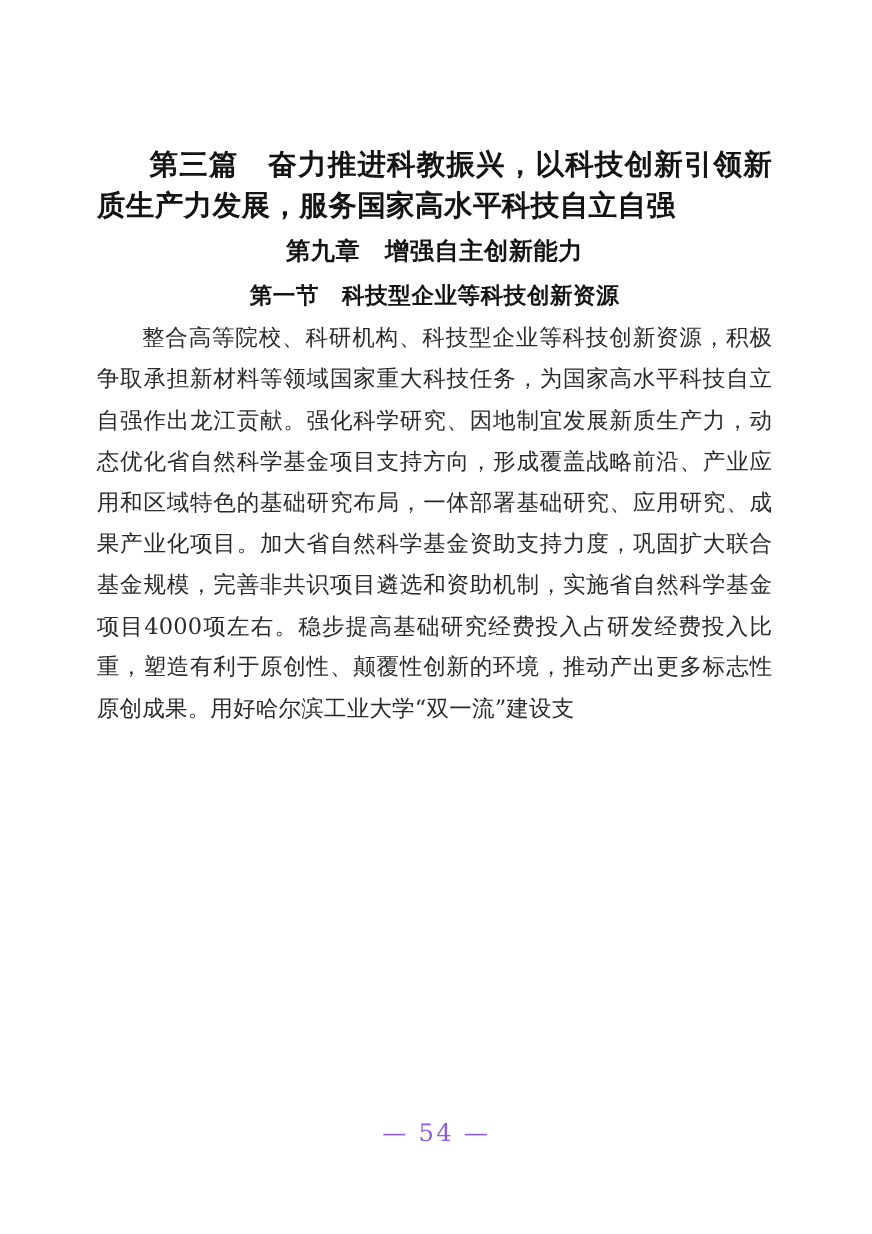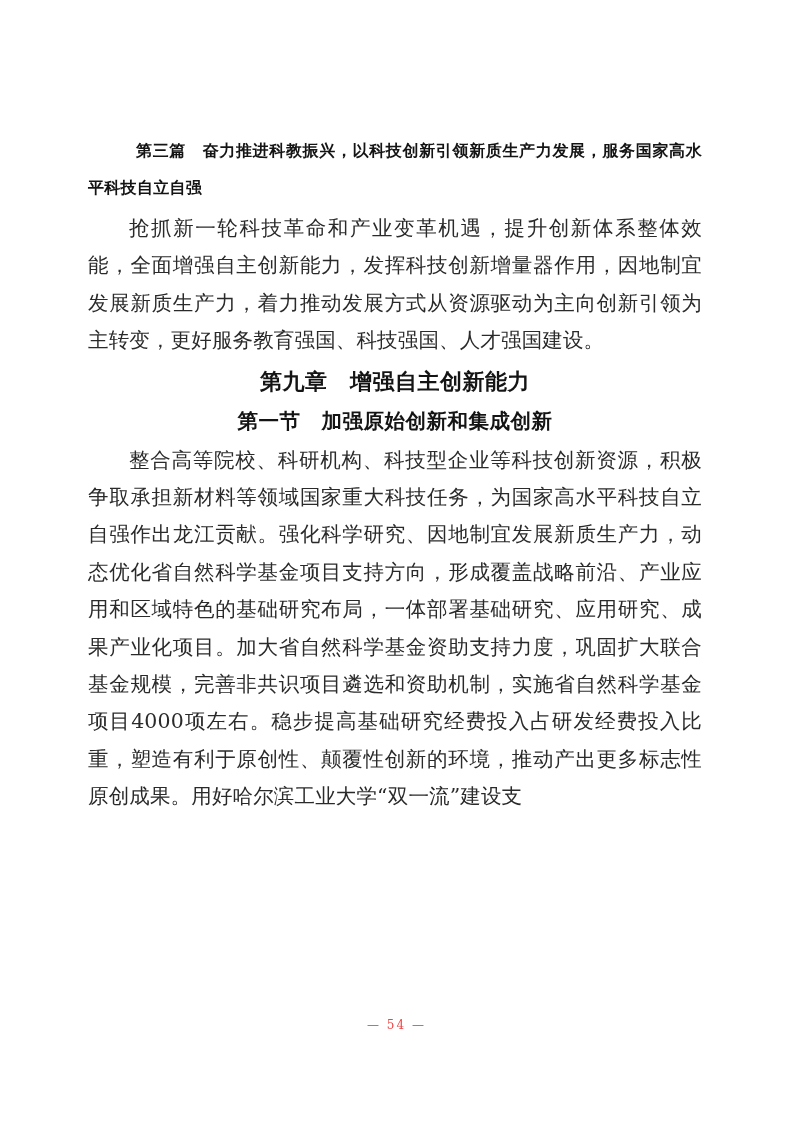--- a/index.html
+++ b/index.html
@@ -28,21 +28,21 @@
   .content {
     position: absolute;
     left: 88px;
     top: 132px;
     width: 614px;
   }
 
   
   .part-title {
     font-family: "DejaVu Sans", "Liberation Sans", sans-serif;
-    font-size: 16px;
+    font-size: 26px;
     font-weight: 700;
     line-height: 37px;
     letter-spacing: 0.3px;
     text-align: justify;
     text-align-last: left;
     text-indent: 48px;
     color: #141414;
     margin: 0 0 4px 0;
   }
 
@@ -86,40 +86,39 @@
   }
 
   
   .page-footer {
     position: absolute;
     left: 0;
     right: 0;
     top: 1018px;
     text-align: center;
     font-family: "DejaVu Serif", "Liberation Serif", serif;
-    font-size: 12px;
-    color: #ef4444;
+    font-size: 22px;
+    color: #8b5cf6;
     letter-spacing: 2px;
   }
 </style>
 </head>
 <body>
 
 <div class="page">
 
   <div class="content">
 
     <h1 class="part-title">第三篇　奋力推进科教振兴，以科技创新引领新质生产力发展，服务国家高水平科技自立自强</h1>
 
-    <p class="body-par">抢抓新一轮科技革命和产业变革机遇，提升创新体系整体效能，全面增强自主创新能力，发挥科技创新增量器作用，因地制宜发展新质生产力，着力推动发展方式从资源驱动为主向创新引领为主转变，更好服务教育强国、科技强国、人才强国建设。</p>
 
     <h2 class="chapter-title">第九章　增强自主创新能力</h2>
 
 
-    <h3 class="section-title">第一节　加强原始创新和集成创新</h3>
+    <h3 class="section-title">第一节　科技型企业等科技创新资源</h3>
 
     <p class="body-par">整合高等院校、科研机构、科技型企业等科技创新资源，积极争取承担新材料等领域国家重大科技任务，为国家高水平科技自立自强作出龙江贡献。强化科学研究、因地制宜发展新质生产力，动态优化省自然科学基金项目支持方向，形成覆盖战略前沿、产业应用和区域特色的基础研究布局，一体部署基础研究、应用研究、成果产业化项目。加大省自然科学基金资助支持力度，巩固扩大联合基金规模，完善非共识项目遴选和资助机制，实施省自然科学基金项目4000项左右。稳步提高基础研究经费投入占研发经费投入比重，塑造有利于原创性、颠覆性创新的环境，推动产出更多标志性原创成果。用好哈尔滨工业大学“双一流”建设支</p>
 
   </div>
 
   <div class="page-footer">— 54 —</div>
 
 </div>
 
 </body></html>

